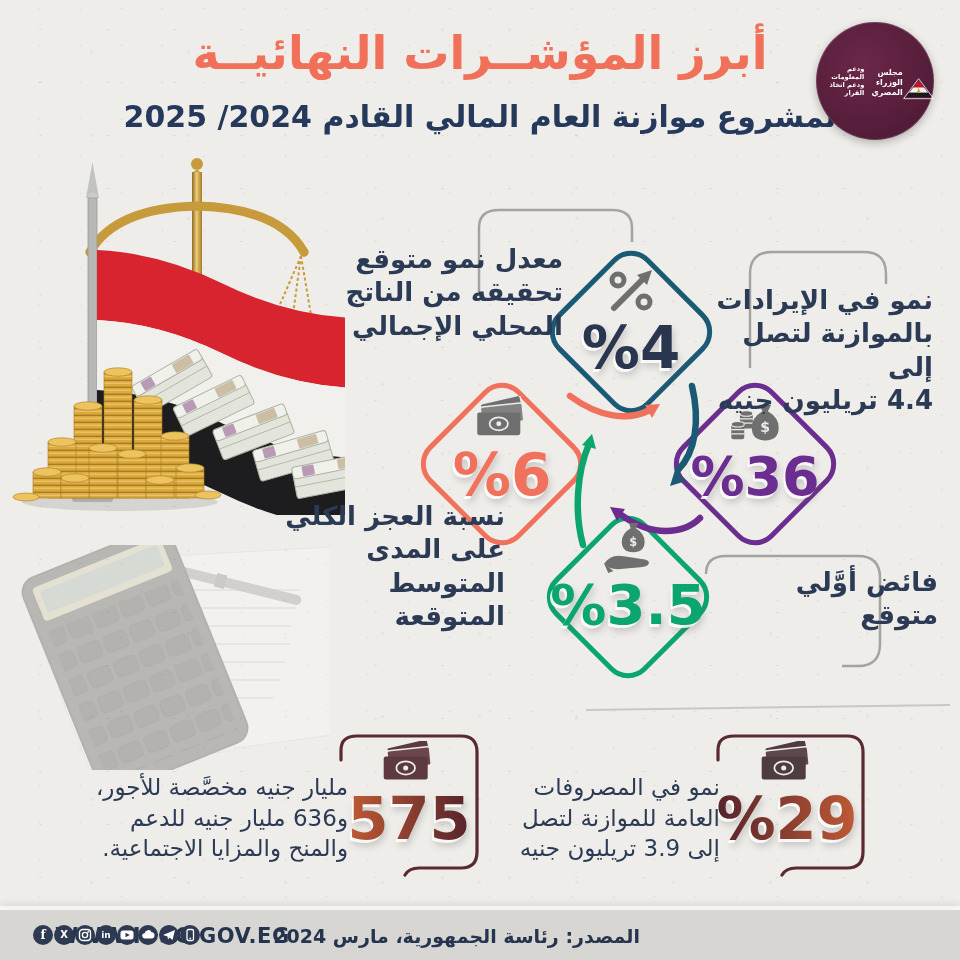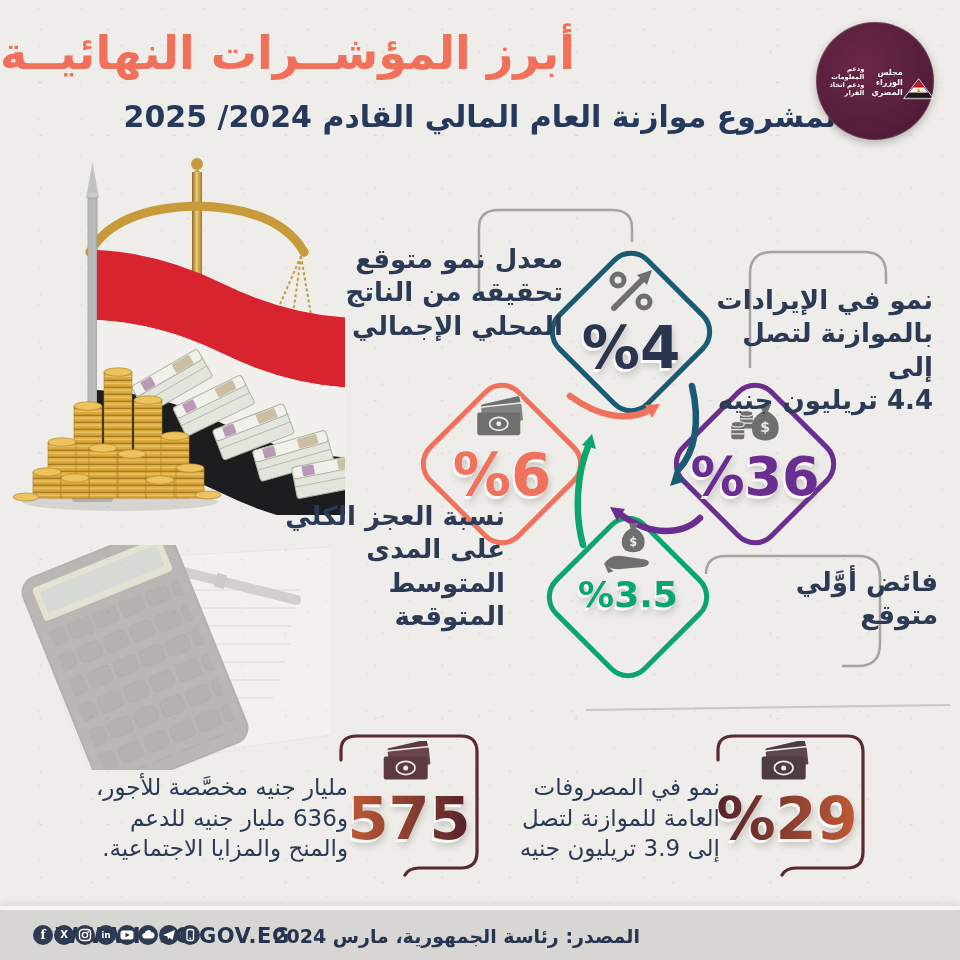--- a/index.html
+++ b/index.html
@@ -8,21 +8,21 @@
     position:relative;width:960px;height:960px;overflow:hidden;direction:rtl;
     background-color:#EFEDE9;
     background-image:
       radial-gradient(rgba(150,145,135,.18) 1px, transparent 1.3px),
       radial-gradient(rgba(160,155,148,.13) 1px, transparent 1.2px),
       radial-gradient(rgba(120,115,108,.09) 1.4px, transparent 1.7px);
     background-size:67px 53px,41px 37px,97px 83px;
     background-position:7px 3px,19px 27px,43px 11px;
   }
   
-  .title{position:absolute;top:26px;left:0;right:0;text-align:left;
+  .title{position:absolute;top:26px;left:0;right:0;text-align:center;
     font-size:46px;font-weight:800;color:#F0705A;letter-spacing:-.5px;}
   .subtitle{position:absolute;top:99px;left:0;right:0;text-align:center;
     font-size:30px;font-weight:700;color:#24395B;}
   .logo{position:absolute;left:auto;right:26px;top:22px;width:118px;height:118px;border-radius:50%;
     background:radial-gradient(circle at 40% 35%, #6B2748 0%, #581F3C 55%, #471731 100%);
     box-shadow:0 3px 8px rgba(0,0,0,.25), inset 0 0 0 1px rgba(255,255,255,.15);
     display:flex;flex-direction:row;align-items:center;}
   .logo svg{margin-top:15px;}
   .logo-l1{color:#fff;font-size:8px;font-weight:700;margin-top:4px;line-height:1.25;}
   .logo-l2{color:#fff;font-size:6.6px;font-weight:700;line-height:1.25;}
@@ -36,21 +36,21 @@
   .dcontent{position:absolute;width:130px;display:flex;flex-direction:column;align-items:center;z-index:6;}
   .dc0{left:566px;top:267px;}
   .dc1{left:690px;top:396px;}
   .dc2{left:437px;top:396px;}
   .dc3{left:563px;top:521px;}
   .dvalue{font-weight:800;line-height:1;margin-top:4px;
     filter:drop-shadow(-2px 3px 0 rgba(255,255,255,.85)) drop-shadow(2px 4px 3px rgba(90,90,90,.25));}
   .dv0{font-size:58px;color:#2A3550;}
   .dv1{font-size:54px;color:#6C2D91;}
   .dv2{font-size:58px;color:#F0715C;}
-  .dv3{font-size:36px;color:#0BA56E;}
+  .dv3{font-size:56px;color:#0BA56E;}
   
   .lbl{position:absolute;color:#2B3A55;font-weight:700;font-size:26px;line-height:1.28;
     text-align:right;white-space:pre-line;z-index:7;}
   .lbl-gdp{top:243px;right:397px;width:260px;}
   .lbl-rev{top:284px;right:27px;width:230px;}
   .lbl-def{top:500px;right:455px;width:250px;}
   .lbl-sur{top:566px;right:22px;width:200px;}
   
   .bcontent{position:absolute;width:136px;display:flex;flex-direction:column;align-items:center;z-index:7;}
   .bc1{left:341px;top:741px;}

